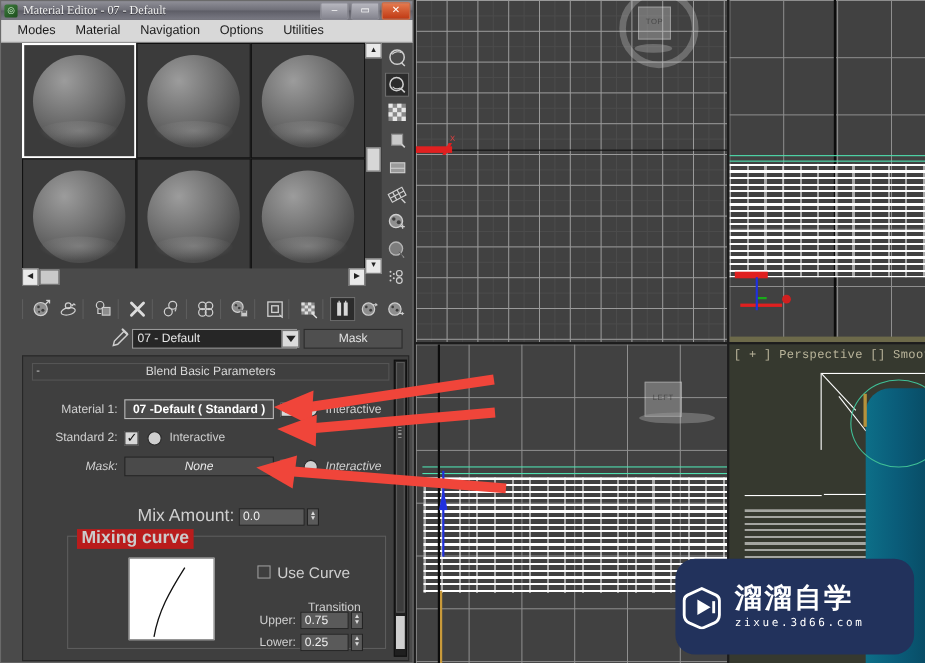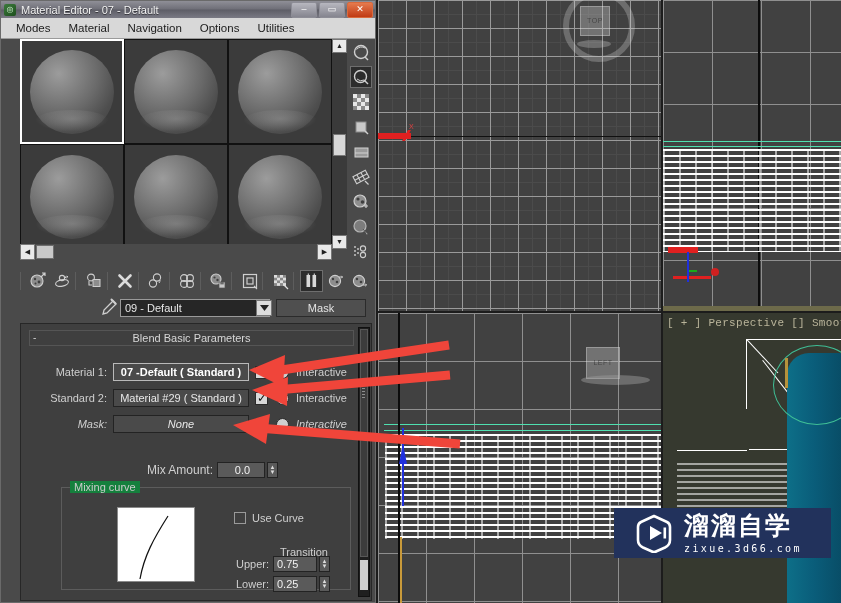--- a/index.html
+++ b/index.html
@@ -58,38 +58,38 @@
   .tripod-lbl{position:absolute;font-size:7px;font-family:"Liberation Sans",sans-serif;}
 
   .vp-label{position:absolute;color:#b9b49a;font-size:11px;
     font-family:"Liberation Mono",monospace;letter-spacing:.3px;white-space:nowrap;}
 
   .teal-cyl{position:absolute;background:linear-gradient(to right,#0d6f88 0%,#0a5d7a 45%,#084a63 100%);}
   .wire{position:absolute;background:#ffffff;height:1px;transform-origin:0 0;}
   .wire-teal{position:absolute;border:1px solid #3fbf96;border-radius:50%;}
 
   
-  #watermark{position:absolute;left:614px;top:508px;width:217px;height:50px;
-    background:#22325c;display:flex;align-items:center;gap:10px;padding-left:20px;box-sizing:border-box;}
+  #watermark{position:absolute;left:614px;top:508px;width:217px;height:87px;
+    background:#22325c;display:flex;align-items:center;gap:10px;padding-left:4px;box-sizing:border-box;border-radius:18px;}
   #wm-mark{width:40px;height:40px;flex:none;}
   #wm-text{display:flex;flex-direction:column;line-height:1;}
   #wm-cn{color:#fff;font-size:25px;letter-spacing:2px;font-family:"DejaVu Sans",sans-serif;font-weight:bold;}
   #wm-en{color:#fff;font-size:10px;letter-spacing:2.4px;margin-top:6px;
     font-family:"DejaVu Sans Mono",monospace;}
 
   
   #matedit{position:absolute;left:0;top:0;width:376px;height:603px;
     background:#4a4a4a;border:1px solid #6a6a6a;box-sizing:border-box;}
 
   #me-titlebar{position:relative;height:17px;
     background:linear-gradient(to bottom,#8f8f97 0%,#6f6f78 48%,#5d5d66 52%,#7a7a84 100%);
     display:flex;align-items:center;padding-left:3px;box-sizing:border-box;}
   #me-appicon{width:12px;height:12px;background:linear-gradient(145deg,#3c7a3c,#1d4f1d);
     border-radius:2px;color:#d6f2d6;font-size:8px;line-height:12px;text-align:center;flex:none;}
-  #me-title{color:#f2f2f2;font-size:11px;margin-left:5px;text-shadow:0 1px 0 rgba(0,0,0,.5);white-space:nowrap;}
+  #me-title{color:#f2f2f2;font-size:11px;margin-left:5px;text-shadow:0 1px 0 rgba(0,0,0,.5);white-space:nowrap;font-family:Liberation Serif, serif;}
   .win-btns{position:absolute;right:2px;top:1px;display:flex;gap:2px;}
   .win-btn{width:24px;height:14px;border:1px solid #8d8d96;border-radius:2px;
     background:linear-gradient(to bottom,#b7b7bf,#85858f);position:relative;}
   .win-btn.close{background:linear-gradient(to bottom,#e57a4e,#c03a14);border-color:#d96a3c;}
   .wb-glyph{position:absolute;left:0;right:0;top:2px;text-align:center;color:#fff;font-size:9px;line-height:9px;}
 
   #me-menubar{height:20px;background:#d8d8d8;display:flex;align-items:center;
     padding-left:6px;gap:0px;border-bottom:1px solid #9a9a9a;}
   .me-menu{font-size:11.5px;color:#1b1b1b;padding:2px 9px;cursor:default;}
 
@@ -151,36 +151,36 @@
   .pchk{width:13px;height:13px;background:#d8d8d8;border:1px solid #2a2a2a;box-sizing:border-box;
     position:relative;flex:none;}
   .pchk .tick{position:absolute;left:1px;top:-2px;color:#111;font-size:12px;line-height:14px;}
   .pradio{width:11px;height:11px;border-radius:50%;border:1px solid #2a2a2a;background:#cfcfcf;
     position:relative;flex:none;}
   .pradio.on::after{content:"";position:absolute;left:2.5px;top:2.5px;width:4px;height:4px;
     border-radius:50%;background:#1a1a1a;}
   .pinteractive{color:#cfcfcf;font-size:11px;margin-left:7px;}
 
   #mixrow{position:absolute;left:8px;top:136px;width:330px;height:20px;display:flex;align-items:center;}
-  #mix-label{color:#cfcfcf;font-size:12px;}
-  #mix-field{width:48px;height:16px;background:#5a5a5a;border:1px solid #232323;box-sizing:border-box;
-    color:#f0f0f0;font-size:11px;line-height:14px;padding-left:3px;margin-left:4px;text-align:center;}
+  #mix-label{color:#cfcfcf;font-size:16px;}
+  #mix-field{width:60px;height:16px;background:#5a5a5a;border:1px solid #232323;box-sizing:border-box;
+    color:#f0f0f0;font-size:11px;line-height:14px;padding-left:3px;margin-left:4px;}
   .spin{width:11px;height:16px;background:#5a5a5a;border:1px solid #232323;box-sizing:border-box;
     display:flex;flex-direction:column;align-items:center;justify-content:center;margin-left:2px;color:#ddd;
     font-size:6px;line-height:5px;}
 
   
   #mixgroup{position:absolute;left:40px;top:163px;width:290px;height:103px;
     border:1px solid #5c5c5c;box-sizing:border-box;}
-  #mixgroup-title{position:absolute;left:8px;top:-7px;background:#15803d;padding:0 4px;
-    color:#cbcbcb;font-size:11px;}
+  #mixgroup-title{position:absolute;left:8px;top:-7px;background:#b91c1c;padding:0 4px;
+    color:#cbcbcb;font-size:16px;font-weight:bold;}
   #curvebox{position:absolute;left:55px;top:19px;width:78px;height:75px;background:#ffffff;border:1px solid #8a8a8a;box-sizing:border-box;}
   #usecurve{position:absolute;left:172px;top:24px;display:flex;align-items:center;gap:6px;}
   .ucchk{width:12px;height:12px;background:#3f3f3f;border:1px solid #9a9a9a;box-sizing:border-box;}
-  #usecurve-lbl{color:#cfcfcf;font-size:11px;}
+  #usecurve-lbl{color:#cfcfcf;font-size:14px;}
   #transition-lbl{position:absolute;left:183px;top:58px;color:#cfcfcf;font-size:11px;margin-left:35px;}
   .tzrow{position:absolute;left:165px;display:flex;align-items:center;}
   .tzlbl{color:#cfcfcf;font-size:11px;width:42px;text-align:right;}
   .tzfield{width:44px;height:16px;background:#5a5a5a;border:1px solid #232323;box-sizing:border-box;
     color:#f0f0f0;font-size:11px;line-height:14px;padding-left:3px;margin-left:4px;}
 
   #params-vscroll{position:absolute;left:357px;top:326px;width:12px;height:270px;background:#1f1f1f;border:1px solid #111;box-sizing:border-box;}
   #params-vthumb{position:absolute;left:1px;top:1px;width:8px;height:228px;background:#3c3c3c;border:1px solid #585858;box-sizing:border-box;}
   #params-vdots{position:absolute;left:3px;top:60px;width:3px;height:12px;
     background-image:repeating-linear-gradient(to bottom,#8e8e8e 0 1px,transparent 1px 3px);}
@@ -527,21 +527,21 @@
           </g>
           <path d="M12 13 l3.5 0 -1.2 1.2 M15.5 13 l-1.2 -1.3" stroke="#cfcfcf" stroke-width="1" fill="none"></path>
         </svg>
     </div>
   </div>
 
   <svg id="eyedropper" viewBox="0 0 22 20">
     <path d="M16 3 l3 3 -9 9 -4 1 1-4 z" fill="none" stroke="#cfcfcf" stroke-width="1.3"></path>
     <path d="M14.5 1.5 l4 4" stroke="#cfcfcf" stroke-width="2" stroke-linecap="round"></path>
   </svg>
-  <div id="matname">09 - Default</div>
+  <div id="matname">07 - Default</div>
   <div id="matname-arrow">
     <svg width="9" height="6" viewBox="0 0 9 6">
         <path d="M0 0 L4.5 6 L9 0 Z" fill="#222"></path>
       </svg>
   </div>
   <div id="blend-btn">Mask</div>
 
   <div id="params">
     <div id="rollout-hdr">
       <span id="rollout-minus">-</span>
@@ -553,21 +553,20 @@
       <div class="pslot bold-on" style="width:136px;height:18px;margin-left:6px;">07 -Default  ( Standard )</div>
       <div class="pchk" style="margin-left:6px;">
           <span class="tick">✓</span>
         </div>
       <div class="pradio on" style="margin-left:8px;"></div>
       <div class="pinteractive">Interactive</div>
     </div>
 
     <div class="prow" style="top:64px;">
       <div class="plabel" style="width:78px;">Standard 2:</div>
-      <div class="pslot" style="width:136px;height:18px;margin-left:6px;font-weight:normal;">Material #29  ( Standard )</div>
       <div class="pchk" style="margin-left:6px;">
           <span class="tick">✓</span>
         </div>
       <div class="pradio" style="margin-left:8px;"></div>
       <div class="pinteractive">Interactive</div>
     </div>
 
     <div class="prow" style="top:90px;font-style:italic;">
       <div class="plabel" style="width:78px;">Mask:</div>
       <div class="pslot" style="width:136px;height:18px;margin-left:6px;font-weight:normal;">None</div>

